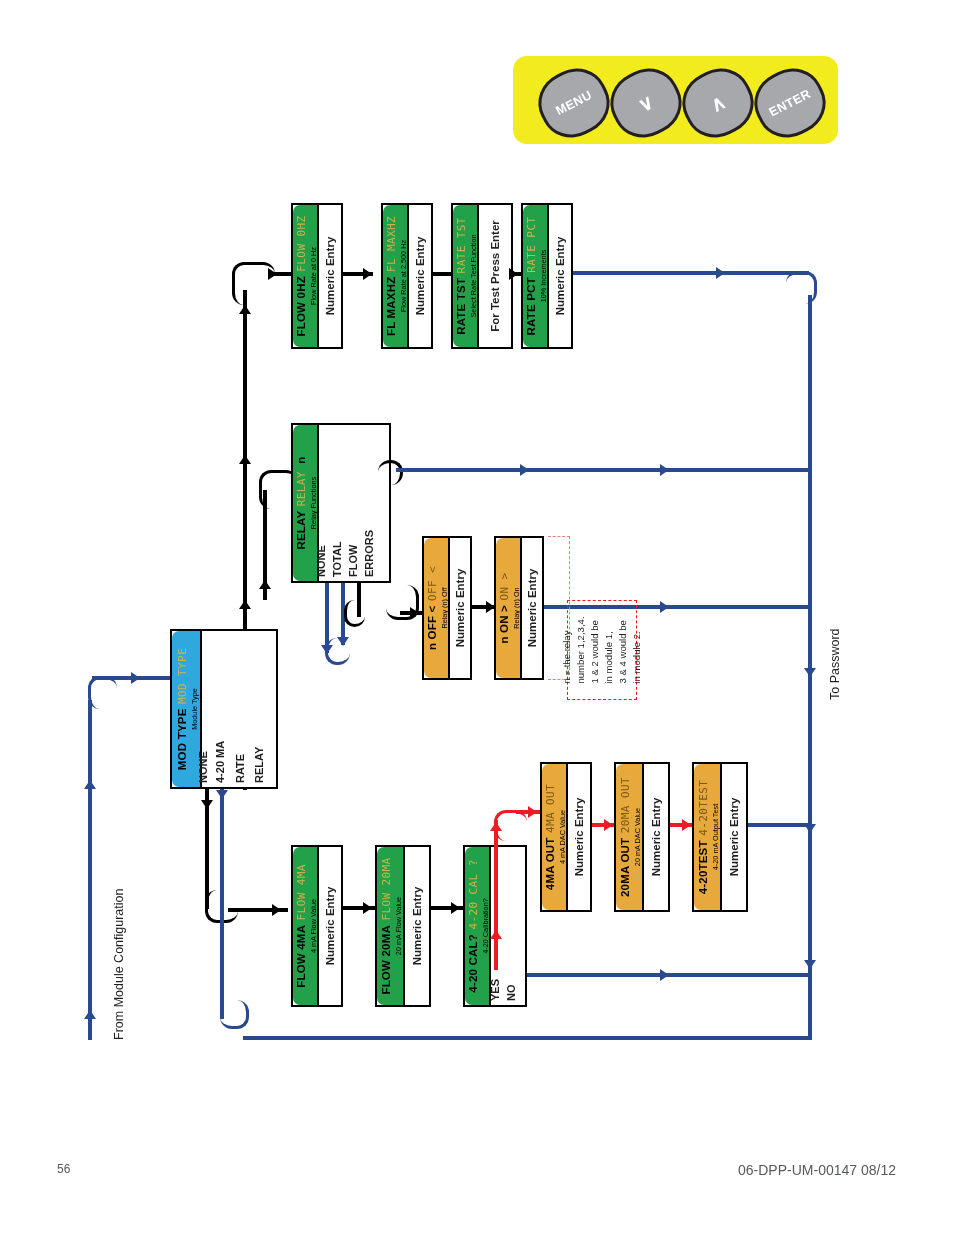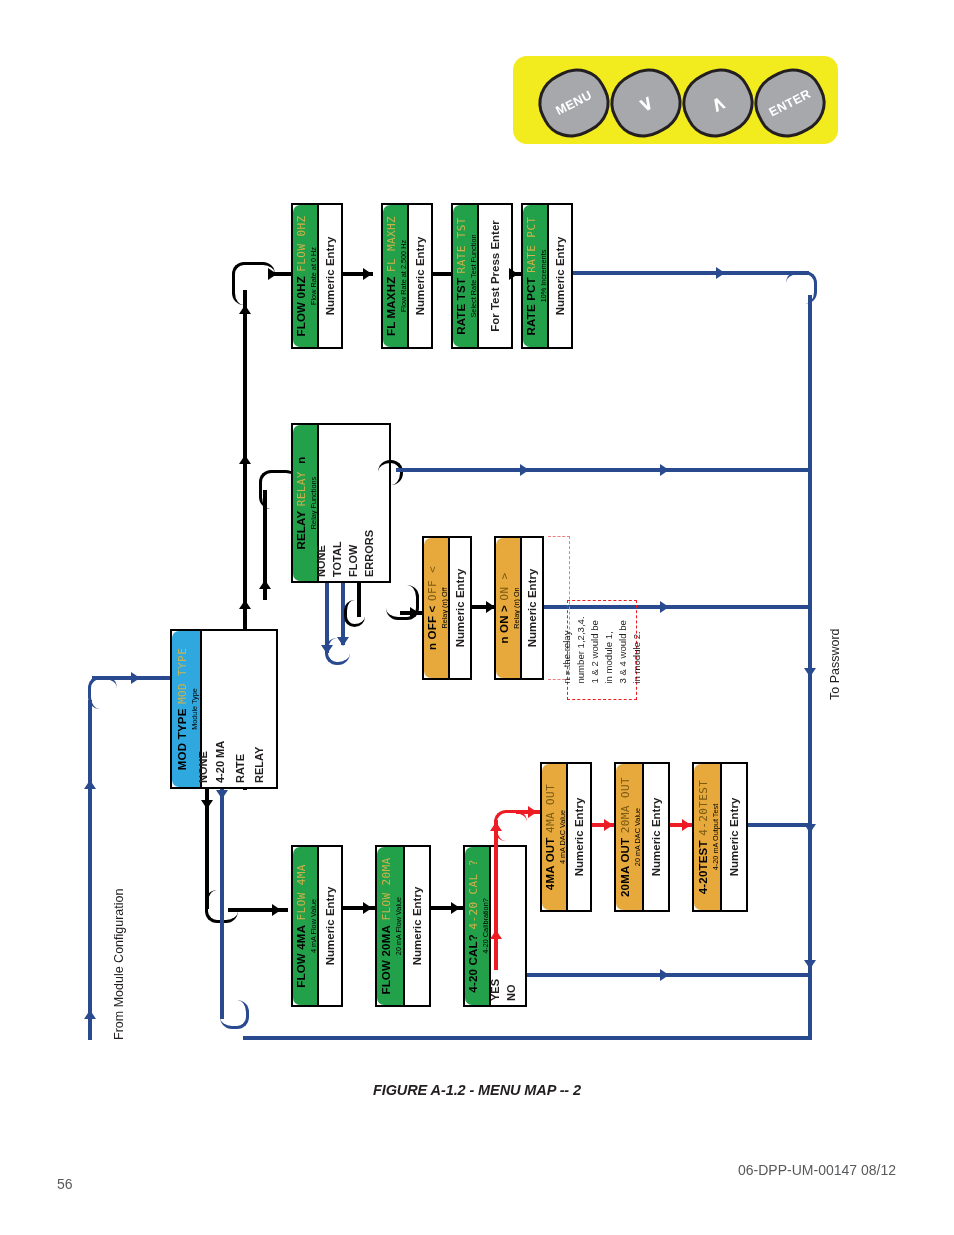--- a/index.html
+++ b/index.html
@@ -75,21 +75,21 @@
   #relay-note{position:absolute;border:1.6px dashed #ed1c24;box-sizing:border-box;}
   #relay-note .nt{position:absolute;left:50%;top:50%;
        transform:translate(-50%,-50%) rotate(-90deg);white-space:nowrap;
        font-size:9.6px;line-height:1.45;text-align:left;}
   #relay-brace{position:absolute;border:1.4px dashed #f07d7d;box-sizing:border-box;
                border-left:none;}
 
   
   #figure-caption{position:absolute;left:0;right:0;top:1082px;text-align:center;
       font-style:italic;font-weight:bold;font-size:14.5px;letter-spacing:-.1px;}
-  #page-number{position:absolute;left:57px;top:1162px;font-size:14px;color:#58595b;margin-top:14px;}
+  #page-number{position:absolute;left:57px;top:1162px;font-size:12px;color:#58595b;}
   #doc-code{position:absolute;right:58px;top:1162px;font-size:14px;color:#58595b;}
 </style>
 </head>
 <body>
 
 <div class="page">
 
   <div id="keypad">
     <div class="key" id="key-menu">
       <span>MENU</span>
@@ -364,17 +364,16 @@
       <div class="vt"><span class="line1">4-20TEST</span>
         <span class="lcd">4-20TEST</span>
         <span class="sub">4-20 mA Output Test</span></div>
     </div>
     <div class="body-txt" style="left:28px;">
       <div class="vt">Numeric Entry</div>
       </div>
   </div>
   <div class="ln blue" style="left:748px;top:823px;width:63px;height:3.5px;"></div>
 
-  <div id="figure-caption">FIGURE A-1.2 - MENU MAP -- 2</div>
   <div id="page-number">56</div>
   <div id="doc-code">06-DPP-UM-00147  08/12</div>
 
 </div>
 
 </body></html>

